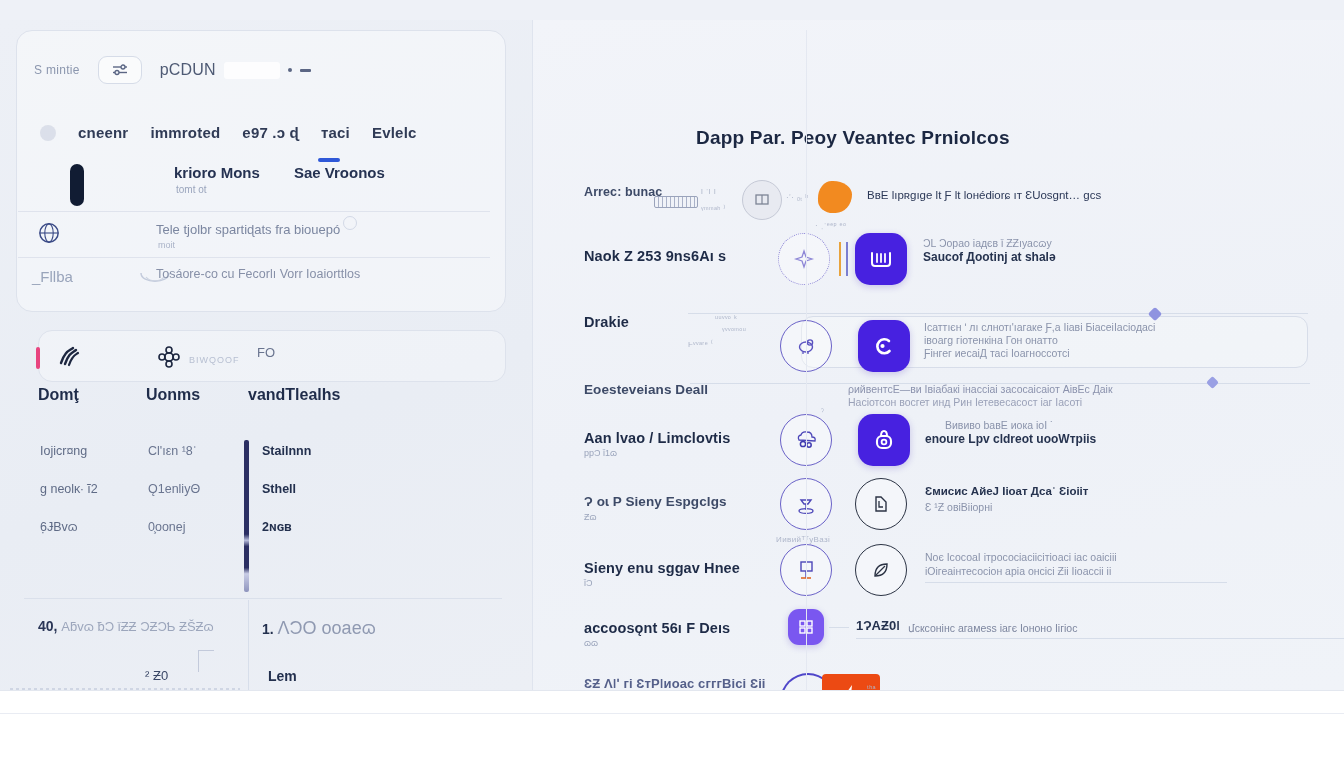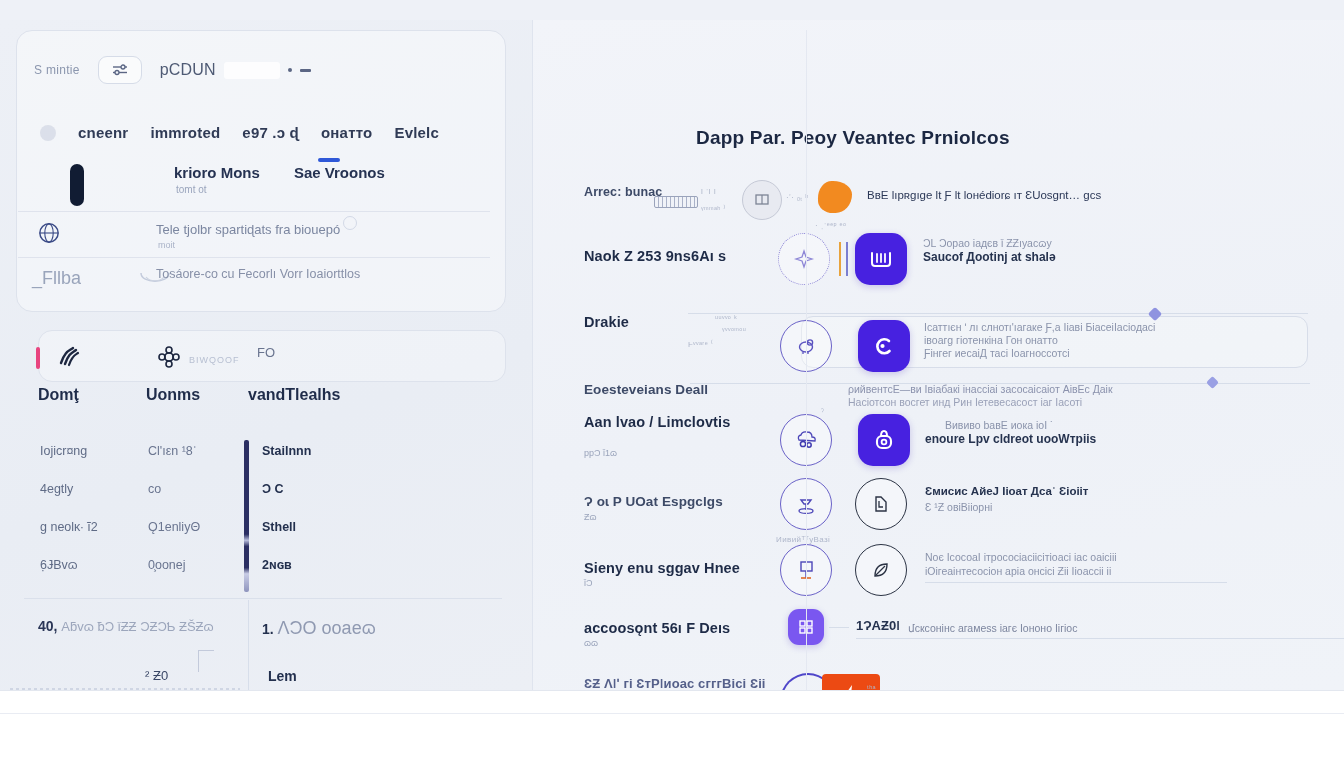--- a/index.html
+++ b/index.html
@@ -171,21 +171,21 @@
     width: 14px; height: 14px; border-radius: 50%;
     border: 1px solid rgba(180,190,212,0.5);
   }
 
   .lp-rowC {
     position: absolute; left: 18px; top: 238px;
     width: 472px; height: 44px;
   }
   .lp-rowC-label {
     position: absolute; left: 14px; top: 10px;
-    font-size: 18px; color: #99a4bb;
+    font-size: 15px; color: #99a4bb;
   }
   .lp-rowC-bowl {
     position: absolute; left: 120px; top: 8px;
     width: 34px; height: 24px;
   }
   .lp-rowC-text {
     position: absolute; left: 138px; top: 9px;
     font-size: 12.5px; color: #8790a8;
   }
 
@@ -435,21 +435,21 @@
         <span class="lp-dot"></span>
         <span class="lp-dash2"></span>
       </div>
     </div>
 
     <div class="lp-nav">
       <span class="lp-nav-ghost"></span>
       <span class="lp-nav-item">cneenr</span>
       <span class="lp-nav-item">immroted</span>
       <span class="lp-nav-item">e97 .ɔ ɖ</span>
-      <span class="lp-nav-item">онатто</span>
+      <span class="lp-nav-item">тасі</span>
       <span class="lp-nav-item">Evlelc</span>
     </div>
 
     <div class="lp-rowA">
       <div class="lp-accent-pill"></div>
       <div class="lp-underline"></div>
       <div class="lp-rowA-title">krioro Mons</div>
       <div class="lp-rowA-title2">Sae Vroonos</div>
       <div class="lp-rowA-sub">tomt ot</div>
     </div>
@@ -499,25 +499,20 @@
     </div>
 
     <div class="lp-table">
       <div class="lp-vbar"></div>
       <div class="lp-trow">
         <span class="lp-cell c1">Iojicr¤ng</span>
         <span class="lp-cell c2">Cl'ıεn ¹8ˈ</span>
         <span class="lp-cell c3">Stailnnn</span>
       </div>
       <div class="lp-trow">
-        <span class="lp-cell c1">4eɡtly</span>
-        <span class="lp-cell c2">co</span>
-        <span class="lp-cell c3">Ɔ C</span>
-      </div>
-      <div class="lp-trow">
         <span class="lp-cell c1">ɡ neolĸ∙ ĩ2</span>
         <span class="lp-cell c2">Ǫ1enliyΘ</span>
         <span class="lp-cell c3">Sthell</span>
       </div>
       <div class="lp-trow">
         <span class="lp-cell c1">6̣ɈBvɷ</span>
         <span class="lp-cell c2">0̧oonej</span>
         <span class="lp-cell c3">2ɴɢʙ</span>
       </div>
     </div>
@@ -609,21 +604,21 @@
 
     <div class="rp-row" style="top:345px; height:56px;">
       <div class="rp-hr" style="left:157px; top:18px; width:620px;"></div>
       <div class="rp-diamond" style="left:675px; top:13px; width:9px; height:9px; background:#9aa0e4;"></div>
       <div class="rp-label light" style="top:17px; font-size:13.5px;">Eoesteveians Deall</div>
       <div class="rp-text" style="left:315px; top:17px; color:#8b92ad;">ρийвентсЕ—ви Івіабакі інассіаі засосаісаіот АівЕс Даік</div>
       <div class="rp-text" style="left:315px; top:30px; color:#9aa1b8;">Насіотсон восгет инд Рин Іетевесасост іаг Іасоті</div>
     </div>
 
     <div class="rp-row" style="top:392px; height:60px;">
-      <div class="rp-label" style="top:2px;">Aan lvao / Limclovtis</div>
+      <div class="rp-label" style="top:18px;">Aan lvao / Limclovtis</div>
       <div class="rp-sublabel" style="top:36px;">ррƆ ǐ1ɷ</div>
       <div class="circ-badge" style="left:247px; top:2px;">
         <svg width="26" height="24" viewBox="0 0 26 24">
           <path d="M6 12 Q4 8 8 7 Q9 3 14 4 Q19 4 19 9 Q23 9 22 13 Z" fill="none" stroke="#4c46b8" stroke-width="1.3"></path>
           <circle cx="10" cy="16" r="2.6" fill="none" stroke="#3f3ab0" stroke-width="1.5"></circle>
           <circle cx="16" cy="17" r="2.2" fill="none" stroke="#3f3ab0" stroke-width="1.5"></circle>
         </svg>
       </div>
       <div class="scribble" style="left:288px; top:-5px;">ˀ</div>
       <div class="app-icon" style="left:325px; top:2px;">
@@ -631,21 +626,21 @@
           <rect x="6" y="9" width="14" height="12" rx="5" fill="none" stroke="#fff" stroke-width="2.1"></rect>
           <path d="M10 9 Q10 4 13 4 Q16 4 16 9" fill="none" stroke="#fff" stroke-width="2"></path>
           <circle cx="13" cy="15" r="2.4" fill="none" stroke="#fff" stroke-width="1.8"></circle>
         </svg>
       </div>
       <div class="rp-text" style="left:412px; top:6px;">Bививо bавЕ иока іоІ ˙</div>
       <div class="rp-text bold" style="left:392px; top:20px;">enoure Lрv cldreot uooWтрііs</div>
     </div>
 
     <div class="rp-row" style="top:458px; height:62px;">
-      <div class="rp-label light" style="top:16px; font-size:13.5px;">Ɂ oɩ P UOat Espɡclɡs</div>
+      <div class="rp-label light" style="top:16px; font-size:13.5px;">Ɂ oɩ P Sieny Espɡclɡs</div>
       <div class="rp-sublabel" style="top:34px;">Ƶɷ</div>
       <div class="circ-badge" style="left:247px; top:0px;">
         <svg width="26" height="26" viewBox="0 0 26 26">
           <path d="M8 9 L18 9 L15 13 L11 13 Z" fill="none" stroke="#4c46b8" stroke-width="1.4"></path>
           <line x1="13" y1="13" x2="13" y2="19" stroke="#4c46b8" stroke-width="1.4"></line>
           <ellipse cx="13" cy="20" rx="7" ry="2.4" fill="none" stroke="#4c46b8" stroke-width="1.3"></ellipse>
         </svg>
       </div>
       <div class="scribble" style="left:243px; top:57px;">ИивийᵀᵀуВазі</div>
       <div class="circ-badge" style="left:322px; top:0px; border-color:#2b3344;">

